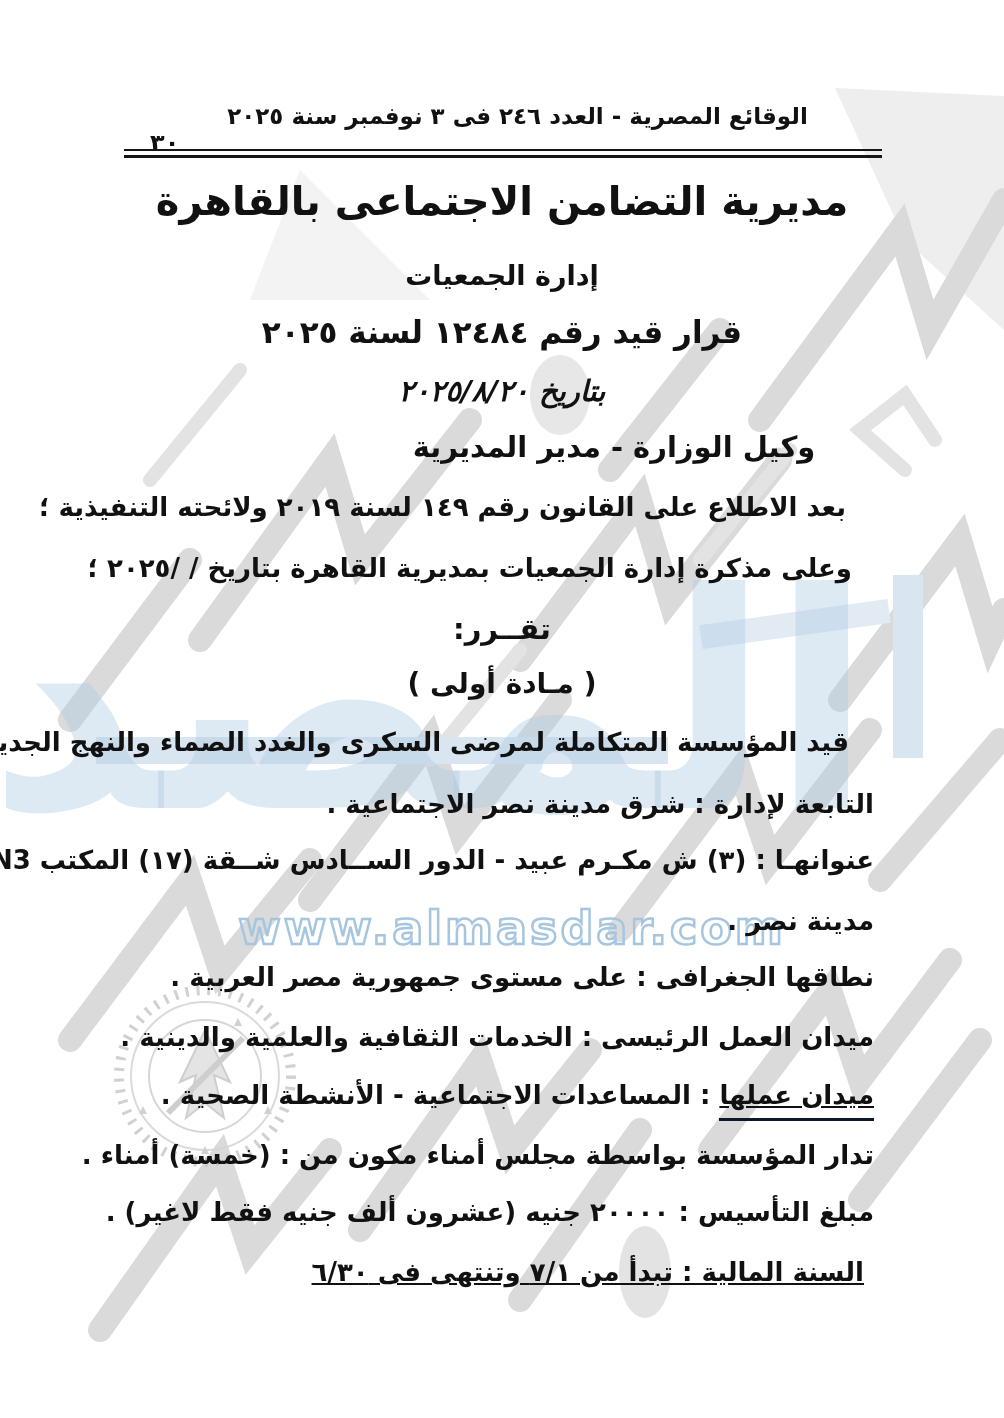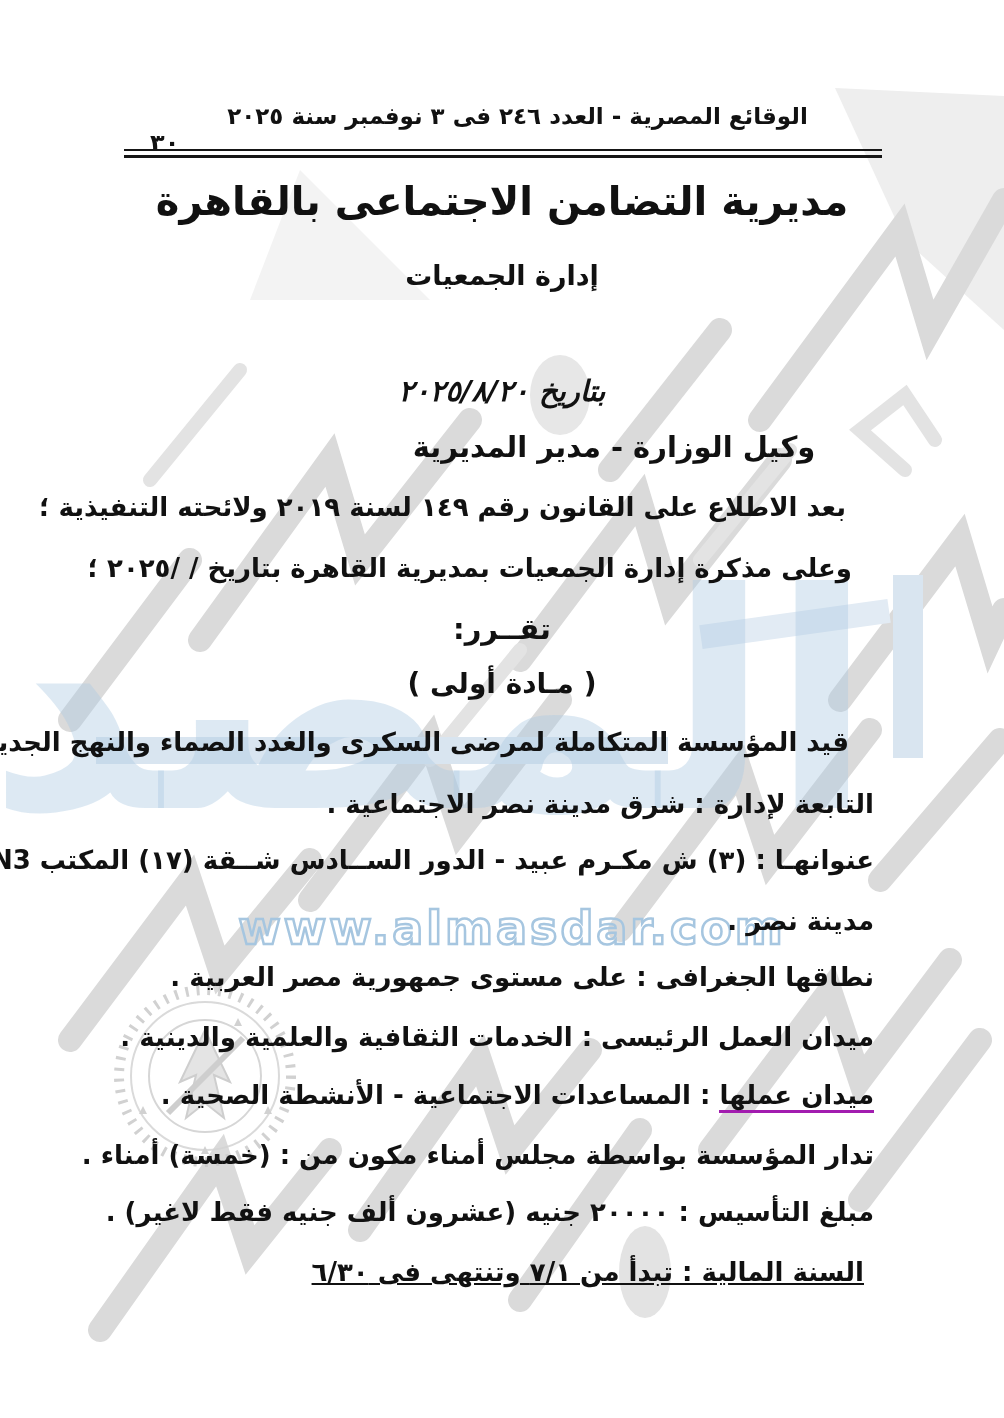--- a/index.html
+++ b/index.html
@@ -51,21 +51,21 @@
   #b0{top:727px;right:155px;}
   #b1{top:789px;}
   #b2{top:845px;}
   #b3{top:906px;}
   #b4{top:962px;}
   #b5{top:1022px;}
   #b6{top:1080px;}
   #b7{top:1140px;}
   #b8{top:1197px;}
   #b9{top:1257px;right:140px;text-decoration:underline;}
-  .ulabel{display:inline-block;border-bottom:3px solid #a21caf;padding-bottom:0;}
+  .ulabel{display:inline-block;border-bottom:3px solid #0f172a;padding-bottom:8px;text-decoration:underline;}
 </style>
 </head>
 <body>
 
 <div id="page">
 
   <div id="wm">
     <svg width="1004" height="1418" viewBox="0 0 1004 1418">
 
       <polygon points="835,88 1004,96 1004,330 905,240" fill="#eeeeee"></polygon>
@@ -121,20 +121,21 @@
       <polygon points="117,168 121,176 113,176" fill="#c9c9c9"></polygon>
     </svg>
   </div>
 
   <div class="txt center" id="header-line">الوقائع المصرية - العدد ٢٤٦ فى ٣ نوفمبر سنة ٢٠٢٥</div>
   <div id="page-no">٣٠</div>
   <div id="rule"></div>
 
   <div class="txt center" id="title">مديرية التضامن الاجتماعى بالقاهرة</div>
   <div class="txt center" id="subtitle">إدارة الجمعيات</div>
+  <div class="txt center" id="decree">قرار قيد رقم ١٢٤٨٤ لسنة ٢٠٢٥</div>
   <div class="txt center" id="ddate">بتاريخ ٢٠٢٥/٨/٢٠</div>
   <div class="txt center" id="authority">وكيل الوزارة - مدير المديرية</div>
 
   <div class="txt rline" id="pre1">بعد الاطلاع على القانون رقم ١٤٩ لسنة ٢٠١٩ ولائحته التنفيذية ؛</div>
   <div class="txt rline" id="pre2">وعلى مذكرة إدارة الجمعيات بمديرية القاهرة بتاريخ  /     /٢٠٢٥ ؛</div>
 
   <div class="txt center" id="decision">تقــرر:</div>
   <div class="txt center" id="article">( مـادة أولى )</div>
 
   <div class="txt rline" id="b0">قيد المؤسسة المتكاملة لمرضى السكرى والغدد الصماء والنهج الجديد .</div>

